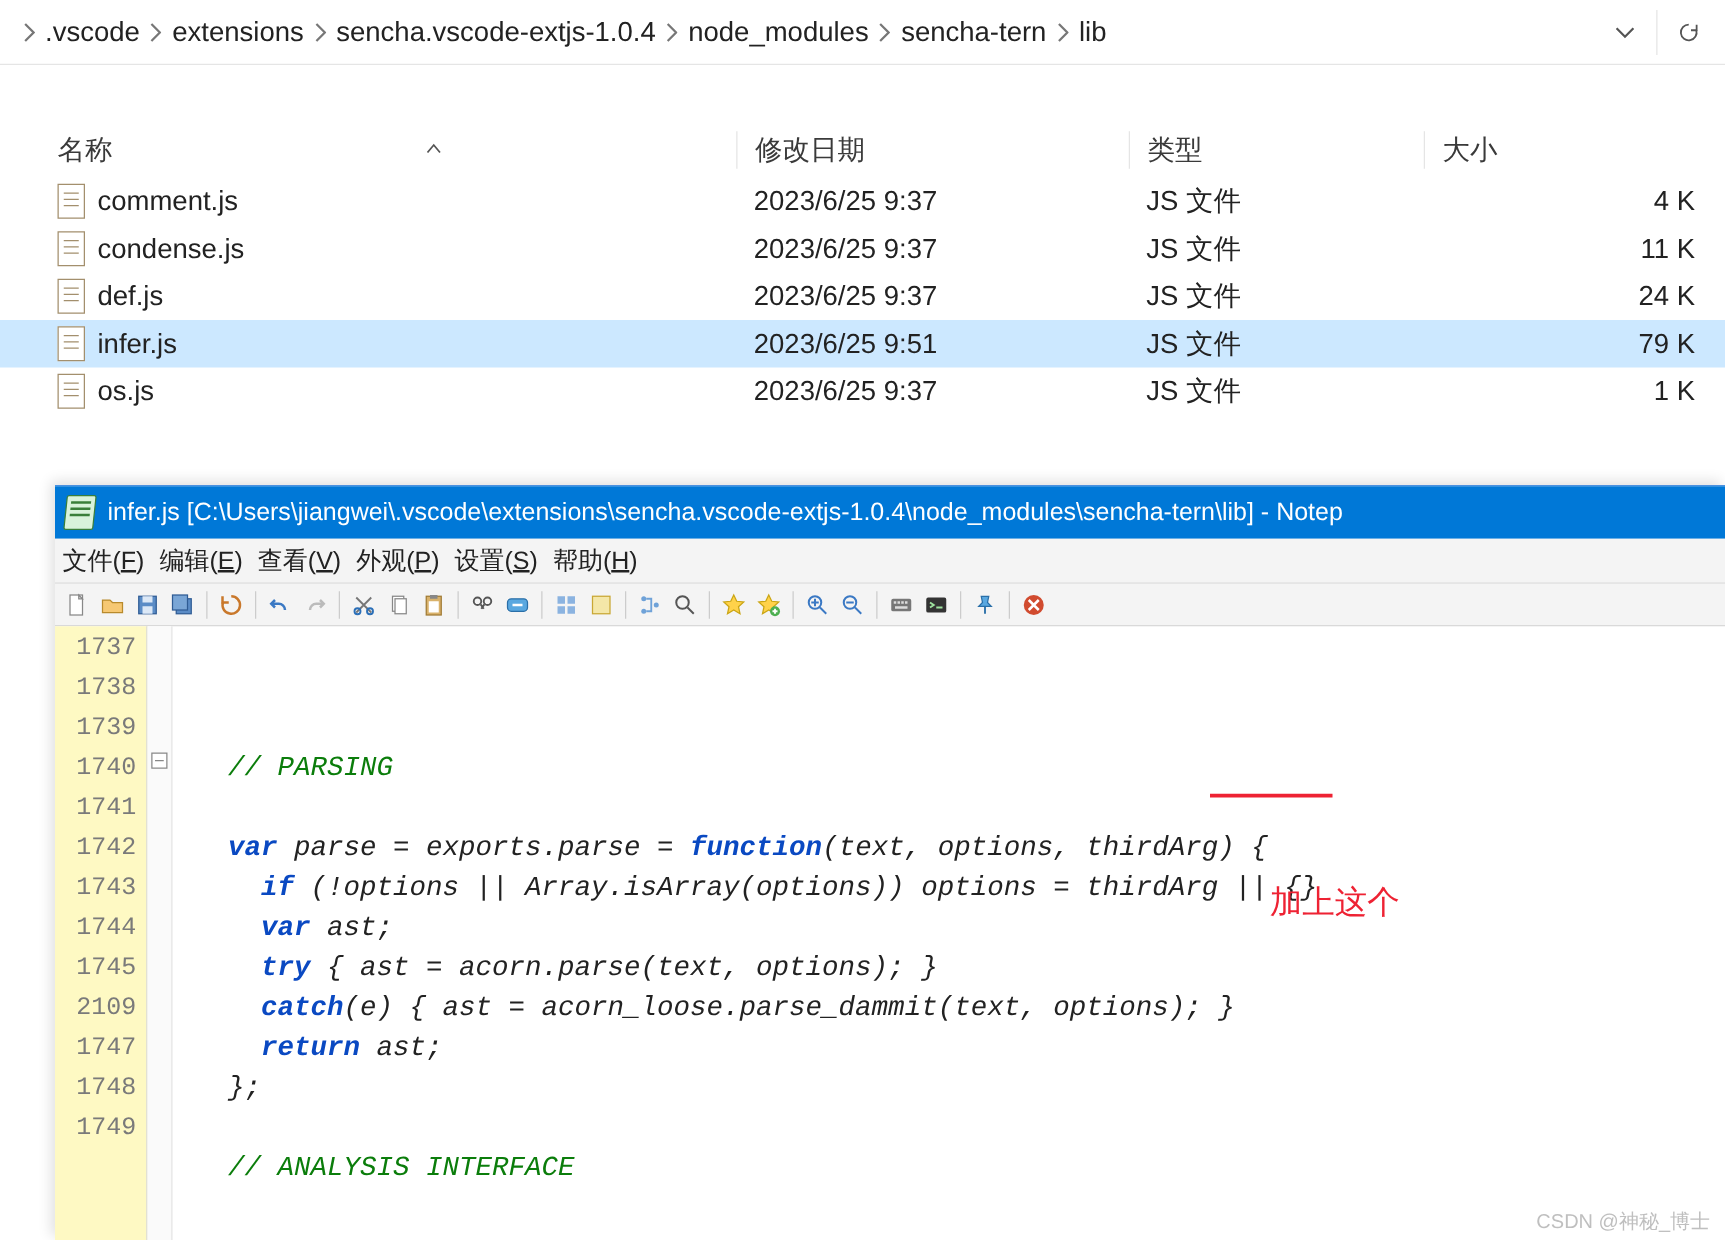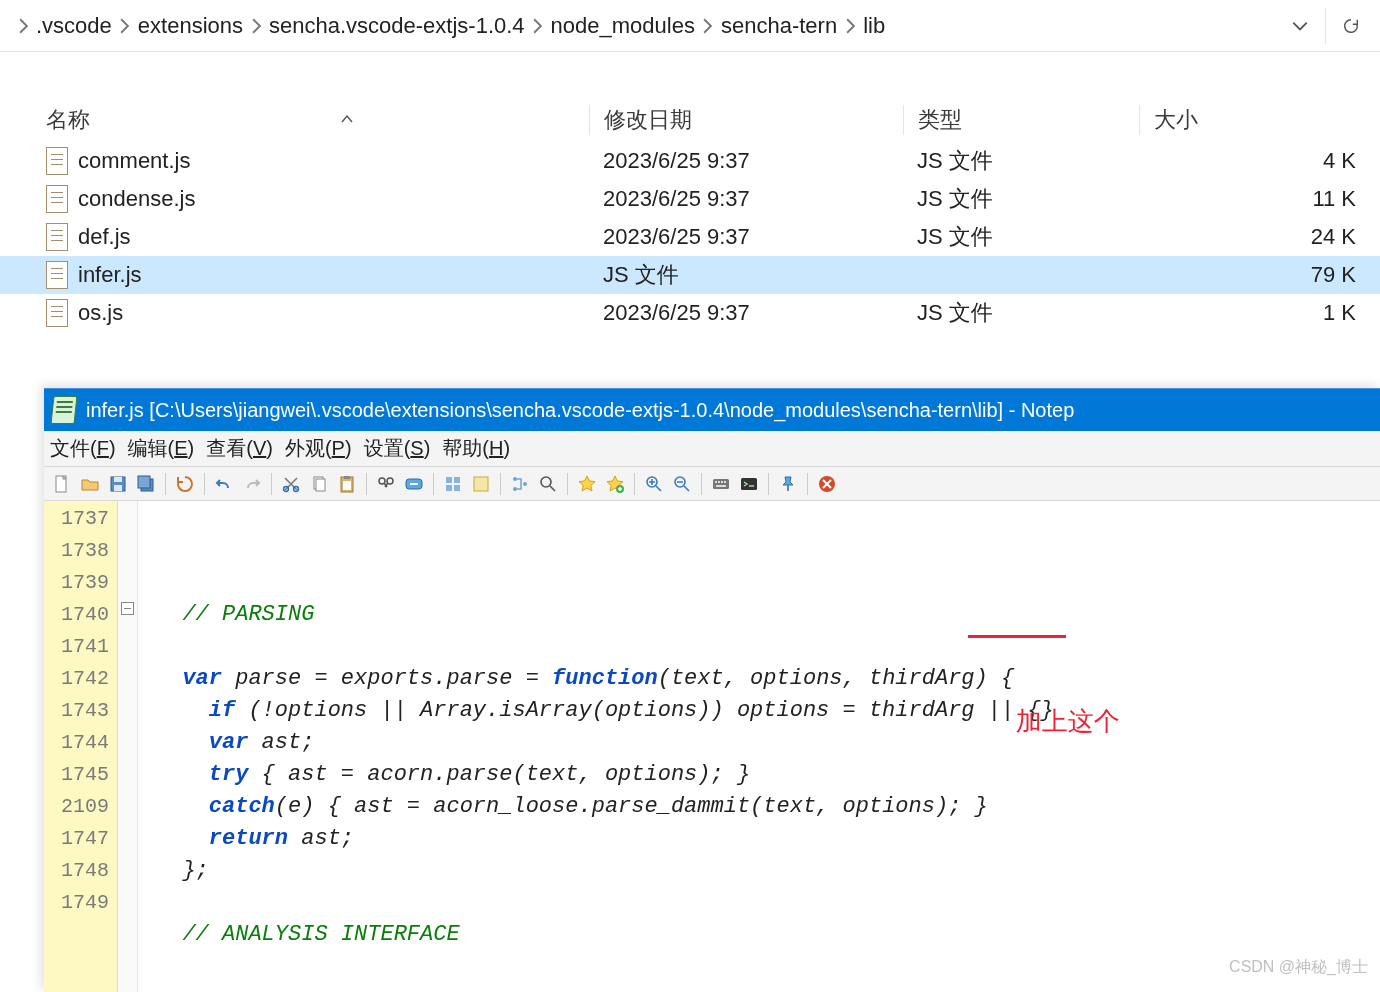--- a/index.html
+++ b/index.html
@@ -223,21 +223,21 @@
     position:absolute;
     color:#e23;
     font-family:Liberation Sans, sans-serif;
     font-size:26px;
   }
   .annot .bar { position:absolute; height:3px; background:#e23; }
 
   .watermark {
     position: fixed;
     right: 12px;
-    bottom: 14px;
+    bottom: 4px;
     font-size: 16px;
     color: #bfbfbf;
     font-family: "Segoe UI","Microsoft YaHei",sans-serif;
     pointer-events: none;
   }
 </style>
 </head>
 <body>
 
 <div class="addrbar">
@@ -351,20 +351,21 @@
       </div>
       <div class="filerow sel">
         <div class="col-name">
           <span class="fname-wrap">
             <span class="file-icon">
               <span class="il"></span>
             </span>
             <span>infer.js</span>
           </span>
         </div>
+        <div class="col-date">2023/6/25 9:51</div>
         <div class="col-type">JS 文件</div>
         <div class="col-size">79 K</div>
       </div>
       <div class="filerow">
         <div class="col-name">
           <span class="fname-wrap">
             <span class="file-icon">
               <span class="il"></span>
             </span>
             <span>os.js</span>

